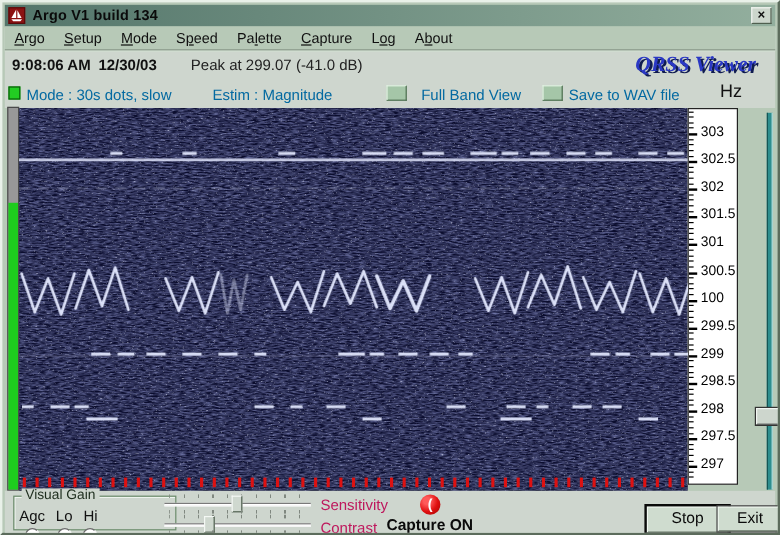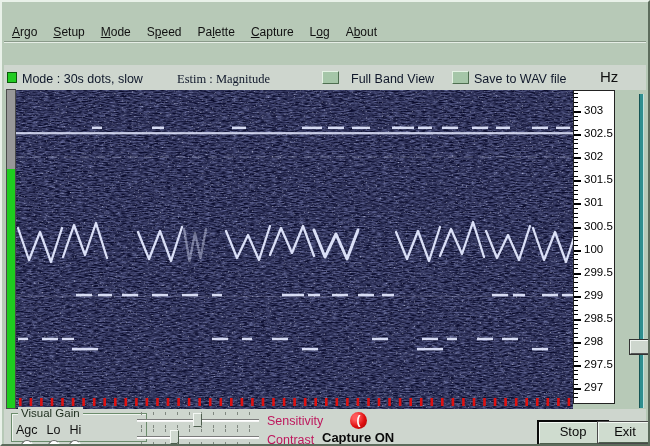--- a/index.html
+++ b/index.html
@@ -28,22 +28,22 @@
   
   .status-row { position:absolute; left:2px; top:41px; width:642px; height:22px; background:#ced6ce; }
   .status-row .t { position:absolute; top:4px; font-weight:bold; font-size:12.5px; }
   #time { left:6px; } #date { left:78px; }
   #peak { left:155px; top:4px; position:absolute; font-size:12.5px; font-weight:normal; color:#222; }
   .brand { position:absolute; right:16px; top:0px; font-family:"Liberation Serif", serif;
     font-style:italic; font-weight:bold; font-size:18px; color:#2a38c4; text-shadow:2px 2px 0 #101c50; }
 
   
   .mode-row { position:absolute; left:2px; top:63px; width:642px; height:25px; background:#ced6ce; }
-  .mode-row .lbl { position:absolute; top:7px; font-size:12.5px; color:#0f172a; }
-  #mode-text { left:18px; } #estim-text { left:173px;font-family:Liberation Serif, serif; }
+  .mode-row .lbl { position:absolute; top:7px; font-size:12.5px; color:#0369a1; }
+  #mode-text { left:18px; } #estim-text { left:173px; }
   #fbv-label { left:347px; } #swv-label { left:470px; }
   .hz { position:absolute; left:596px; top:3px; font-size:15px; color:#111; }
   .mini-ind { position:absolute; left:3px; top:7px; width:10px; height:11px; background:#22cc22; border:1px solid #0a5a0a; }
   .toggle-btn { position:absolute; top:6px; width:17px; height:13px; background:#a5c6a8;
     border-top:1px solid #e4f2e4; border-left:1px solid #e4f2e4;
     border-right:1px solid #4e6e50; border-bottom:1px solid #4e6e50; }
   #fbv-btn { left:318px; } #swv-btn { left:448px; }
 
   
   .gauge { position:absolute; left:4px; top:87px; width:10px; height:320px; background:#989898; border:1px solid #4a4a4a; }
@@ -95,32 +95,49 @@
     border-top:1px solid #f2f8f2; border-left:1px solid #f2f8f2;
     border-right:1px solid #4e5e4e; border-bottom:1px solid #4e5e4e; }
   #stop-btn { left:535px; width:68px; outline:2px solid #0a0a0a; }
   #exit-btn { left:594px; width:54px; height:21px; outline:1px solid #4a4a4a; }
 </style>
 </head>
 <body>
 
 <div id="window">
 
+  <div class="title-bar">
+    <div class="app-icon">
+      <svg width="12" height="12" viewBox="0 0 12 12">
+        <polygon points="5.5,1 5.5,8 1.5,8" fill="#fff"></polygon>
+        <polygon points="6.5,1.5 10,8 6.5,8" fill="#fff"></polygon>
+        <path d="M1.5,9 h9 l-1.5,1.8 h-6 z" fill="#fff"></path>
+      </svg>
+    </div>
+    <span class="title-text">Argo V1 build 134</span>
+    <div class="close-btn">×</div>
+  </div>
 
   <div class="menu-bar" id="menu-bar">
       <span class="menu-item"><u>A</u>rgo</span>
       <span class="menu-item"><u>S</u>etup</span>
       <span class="menu-item"><u>M</u>ode</span>
       <span class="menu-item">S<u>p</u>eed</span>
       <span class="menu-item">Pa<u>l</u>ette</span>
       <span class="menu-item"><u>C</u>apture</span>
       <span class="menu-item">L<u>o</u>g</span>
       <span class="menu-item">A<u>b</u>out</span>
     </div>
 
+  <div class="status-row">
+    <span class="t" id="time">9:08:06 AM</span>
+    <span class="t" id="date">12/30/03</span>
+    <span id="peak">Peak at 299.07 (-41.0 dB)</span>
+    <span class="brand">QRSS Viewer</span>
+  </div>
 
   <div class="mode-row">
     <div class="mini-ind"></div>
     <span class="lbl" id="mode-text">Mode : 30s dots, slow</span>
     <span class="lbl" id="estim-text">Estim : Magnitude</span>
     <div class="toggle-btn" id="fbv-btn"></div>
     <span class="lbl" id="fbv-label">Full Band View</span>
     <div class="toggle-btn" id="swv-btn"></div>
     <span class="lbl" id="swv-label">Save to WAV file</span>
     <span class="hz">Hz</span>

